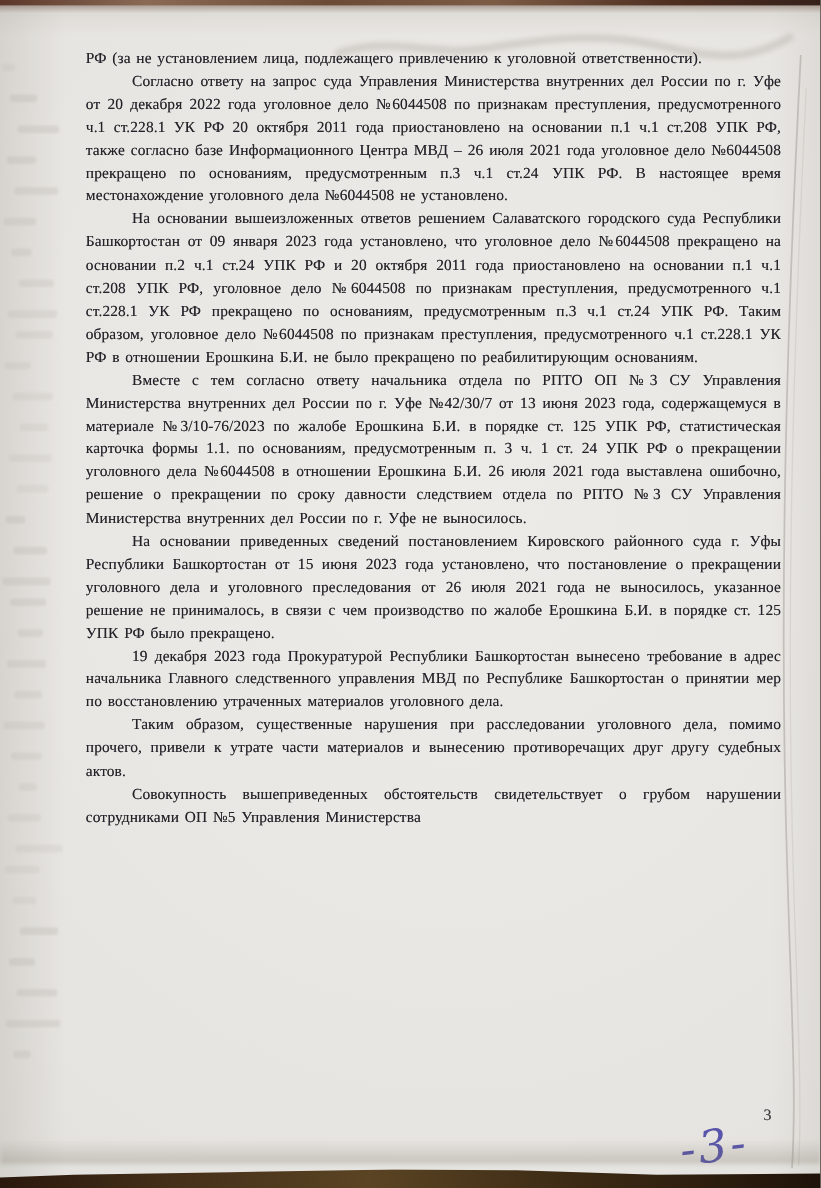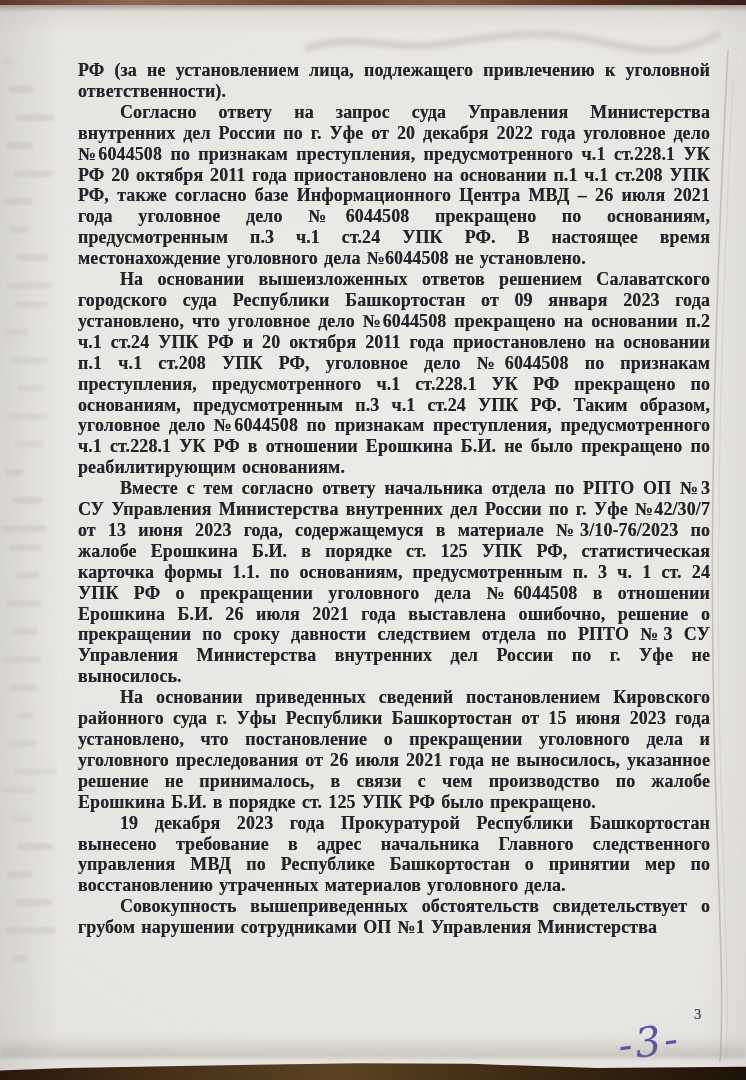--- a/index.html
+++ b/index.html
@@ -26,25 +26,24 @@
 
   
   .bleed-left { position:absolute; left:0; top:58px; width:64px; height:960px; pointer-events:none; }
   .blob { position:absolute; height:7px; border-radius:3px; background:#b3b0aa; filter:blur(1.1px); }
 
   
   .ghost-squiggle { position:absolute; left:300px; top:20px; width:430px; height:46px; opacity:.45; filter:blur(2.4px); }
 
   
   .text-block {
-    position:absolute; left:78px; top:60px; width:632px;
-    font-size:18px; line-height:20.9px; color:#24232a;
+    position:absolute; left:78px; top:44px; width:632px;
+    font-size:14px; line-height:20.9px; color:#24232a;
     text-align:justify; letter-spacing:.1px; word-spacing:1.6px;
     text-shadow:0 0 .5px rgba(36,35,42,.6);
-    font-weight:bold;
   }
   .text-block p { margin:0; text-indent:42px; }
   .text-block p.cont { text-indent:0; }
 
   
   .printed-num {
     position:absolute; left:694px; top:1006px;
     font-size:14.5px; color:#3c3b3f; text-shadow:0 0 .4px rgba(60,59,63,.6);
   }
   .hand-num {
@@ -119,21 +118,22 @@
     <path d="M8,28 C58,12 92,32 142,24 S242,8 302,22 S386,32 418,14" fill="none" stroke="#b5b1aa" stroke-width="7" stroke-linecap="round"></path>
   </svg>
 
   <div class="text-block">
     <p class="cont">РФ (за не установлением лица, подлежащего привлечению к уголовной ответственности).</p>
     <p>Согласно ответу на запрос суда Управления Министерства внутренних дел России по г. Уфе от 20 декабря 2022 года уголовное дело №6044508  по признакам преступления, предусмотренного ч.1 ст.228.1 УК РФ 20 октября 2011 года приостановлено на основании п.1 ч.1 ст.208 УПК РФ, также согласно базе Информационного Центра МВД – 26 июля 2021 года уголовное дело №6044508  прекращено по основаниям, предусмотренным п.3 ч.1 ст.24 УПК РФ. В настоящее время местонахождение уголовного дела №6044508 не установлено.</p>
     <p>На основании вышеизложенных ответов решением Салаватского городского суда Республики Башкортостан от 09 января 2023 года установлено, что уголовное дело  №6044508  прекращено на основании п.2 ч.1 ст.24 УПК РФ и 20 октября 2011 года приостановлено на основании п.1 ч.1 ст.208 УПК РФ,  уголовное дело №6044508  по признакам преступления, предусмотренного ч.1 ст.228.1 УК РФ прекращено по основаниям, предусмотренным п.3 ч.1 ст.24 УПК РФ. Таким образом, уголовное дело №6044508  по признакам преступления, предусмотренного ч.1 ст.228.1 УК РФ в отношении Ерошкина Б.И. не было прекращено по реабилитирующим основаниям.</p>
     <p>Вместе с тем согласно ответу начальника отдела по РПТО ОП №3 СУ Управления Министерства внутренних дел России по г. Уфе №42/30/7 от 13 июня 2023 года, содержащемуся в материале №3/10-76/2023 по жалобе Ерошкина Б.И. в порядке ст. 125 УПК РФ, статистическая карточка формы 1.1. по основаниям, предусмотренным п. 3 ч. 1 ст. 24 УПК РФ о прекращении уголовного дела №6044508 в отношении Ерошкина Б.И. 26 июля 2021 года выставлена ошибочно, решение о прекращении по сроку давности следствием отдела по РПТО №3 СУ Управления Министерства внутренних дел России по г. Уфе не выносилось.</p>
     <p>На основании приведенных сведений постановлением Кировского районного суда г. Уфы Республики Башкортостан от 15 июня 2023 года установлено, что постановление о прекращении уголовного дела и уголовного преследования от 26 июля 2021 года не выносилось, указанное решение не принималось, в связи с чем производство по жалобе Ерошкина Б.И. в порядке ст. 125 УПК РФ было прекращено.</p>
     <p>19 декабря 2023 года Прокуратурой Республики Башкортостан вынесено требование в адрес начальника Главного следственного управления МВД по Республике Башкортостан о принятии мер по восстановлению утраченных материалов уголовного дела.</p>
-    <p>Совокупность вышеприведенных обстоятельств свидетельствует о грубом нарушении сотрудниками ОП №1 Управления Министерства</p>
+    <p>Таким образом, существенные нарушения при расследовании уголовного дела, помимо прочего, привели к утрате части материалов и вынесению противоречащих друг другу судебных актов.</p>
+    <p>Совокупность вышеприведенных обстоятельств свидетельствует о грубом нарушении сотрудниками ОП №5 Управления Министерства</p>
   </div>
 
   <div class="printed-num">3</div>
 
   <div class="hand-num">-3-</div>
 
   <svg class="crease" viewBox="0 0 60 1080" preserveAspectRatio="none">
     <path d="M42,50 C28,320 22,560 30,800 C34,930 38,1000 34,1062" fill="none" stroke="#a5a29c" stroke-width="1.6" opacity="0.55"></path>
     <path d="M47,80 C34,340 28,580 36,820 C40,940 43,1005 40,1060" fill="none" stroke="#b2afa9" stroke-width="1.2" opacity="0.28"></path>
   </svg>

